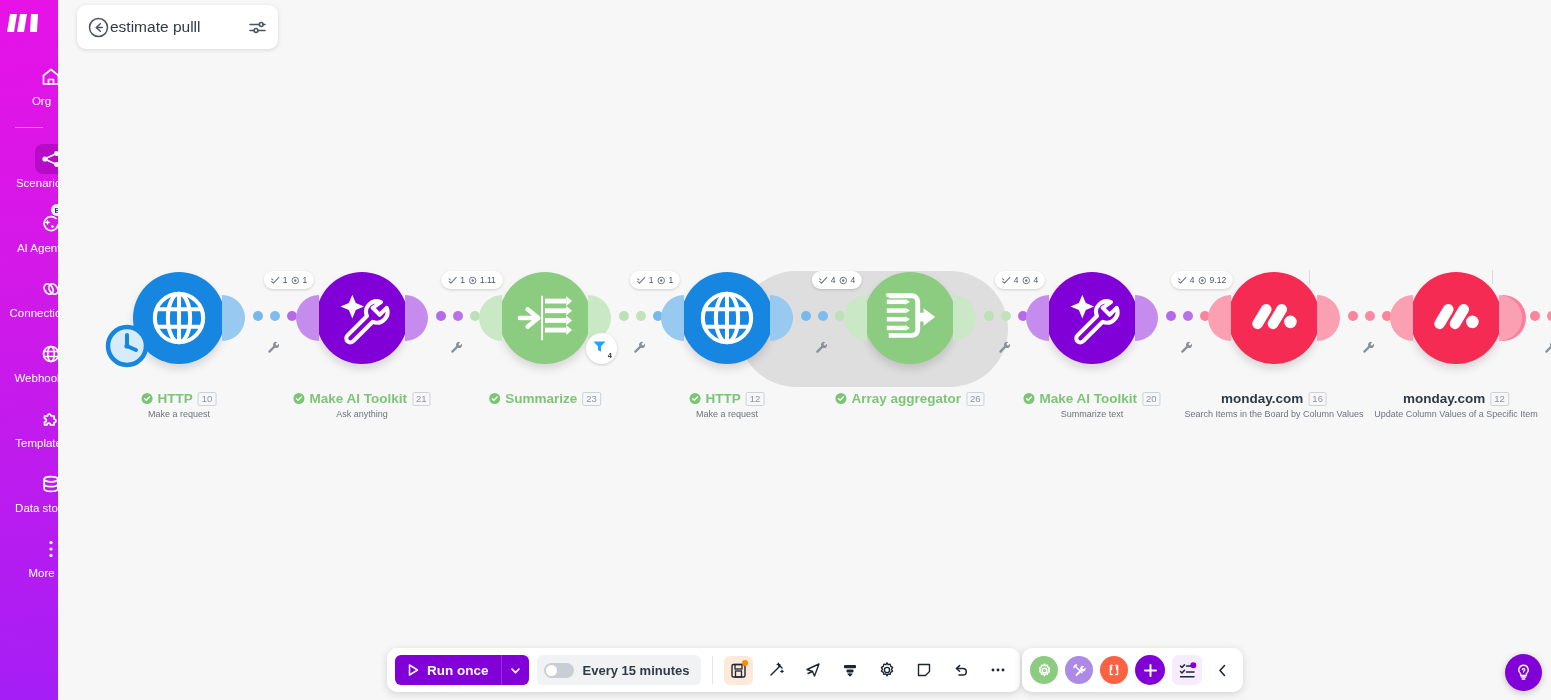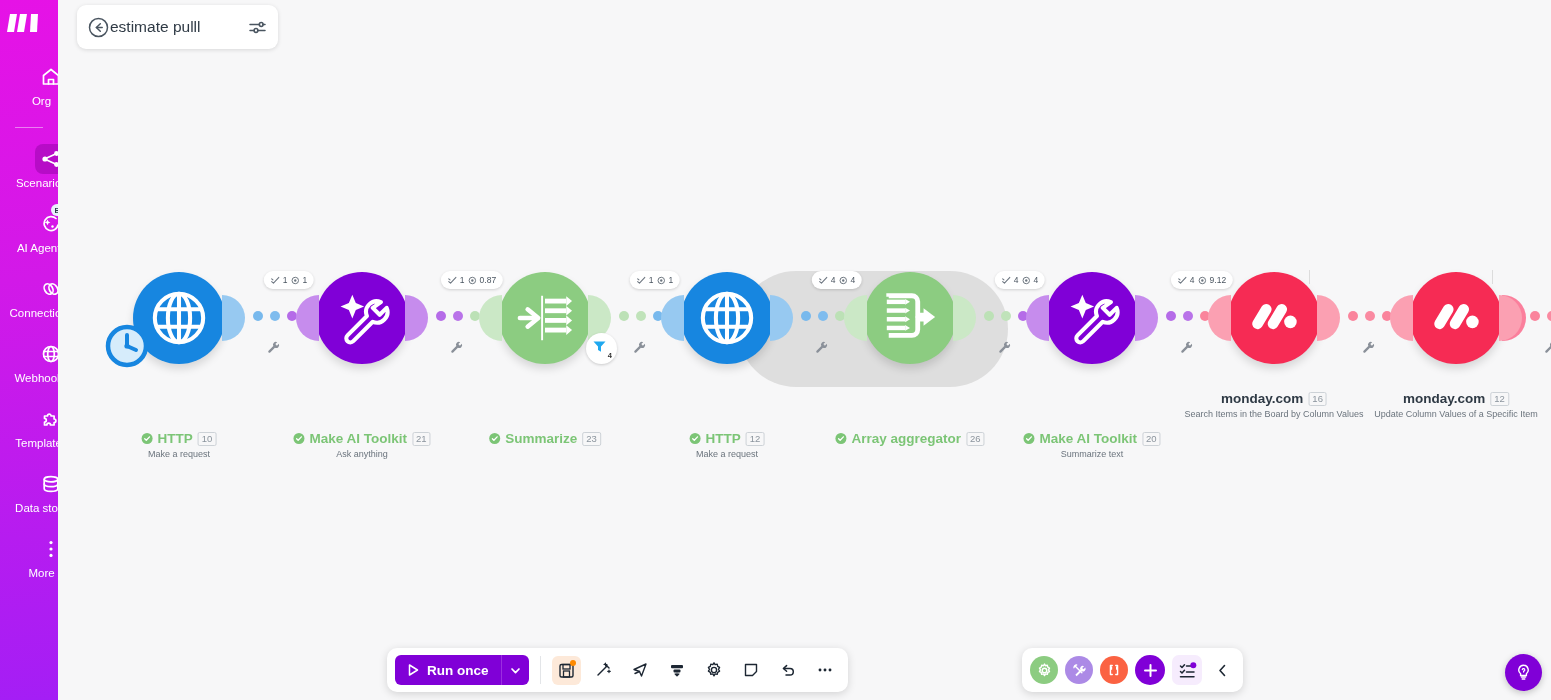--- a/index.html
+++ b/index.html
@@ -137,21 +137,21 @@
   .labels {
     position: absolute; top: 119px;
     transform: translateX(-50%);
     text-align: center; white-space: nowrap;
     z-index: 6;
   }
   .name-row {
     display: flex; align-items: center; justify-content: center; gap: 5px;
     font-size: 13.5px; font-weight: 700;
   }
-  .name-row.green { color: #7cc576; margin-top: 40px; }
+  .name-row.green { color: #7cc576; }
   .name-row.dark  { color: #2f3a45; align-items: center; }
   .check {
     width: 11px; height: 11px; border-radius: 50%;
     background: #7cc576; display: inline-flex;
     align-items: center; justify-content: center; flex: 0 0 auto;
   }
   .idchip {
     font-size: 9.5px; color: #8b949d; font-weight: 400;
     border: 1px solid #cdd2d7; border-radius: 2px;
     padding: 0 3px; line-height: 12px;
@@ -345,21 +345,21 @@
           <div class="op-badge" style="left:110px">
         <svg width="9" height="9" viewBox="0 0 10 10">
           <path d="M1 6.2 L3 8 L9 1.6" fill="none" stroke="#6d7680" stroke-width="1.2" stroke-linecap="round" stroke-linejoin="round"></path>
           <path d="M1 3.2 L2.4 4.4" stroke="#6d7680" stroke-width="1.2" stroke-linecap="round"></path>
         </svg>
         <span>1</span>
         <svg width="9" height="9" viewBox="0 0 10 10">
           <circle cx="5" cy="5" r="3.6" fill="none" stroke="#6d7680" stroke-width="1.1"></circle>
           <circle cx="5" cy="5" r="1.3" fill="#6d7680"></circle>
         </svg>
-        <span>0.87</span>
+        <span>1.11</span>
       </div>
           <div class="labels">
       <div class="name-row green">
         <span class="check">
             <svg width="7" height="7" viewBox="0 0 8 8">
                   <path d="M1.3 4.2 L3.1 6 L6.8 2.1" fill="none" stroke="#fff" stroke-width="1.5" stroke-linecap="round" stroke-linejoin="round"></path>
                 </svg>
           </span>
         <span>Make AI Toolkit</span>
         <span class="idchip">21</span>
@@ -759,20 +759,24 @@
         </svg>
         <span>Run once</span>
       </button>
       <div class="run-caret">
         <svg width="13" height="13" viewBox="0 0 13 13">
           <path d="M3 5 L6.5 8.6 L10 5" fill="none" stroke="#fff" stroke-width="1.7" stroke-linecap="round" stroke-linejoin="round"></path>
         </svg>
       </div>
     </div>
 
+    <div class="sched">
+      <div class="toggle"></div>
+      <span class="sched-label">Every 15 minutes</span>
+    </div>
 
     <div class="tb-sep"></div>
 
     <div class="tb-btn hl">
       <svg width="17" height="17" viewBox="0 0 17 17">
         <rect x="2" y="2.5" width="13" height="12.5" rx="1.5" fill="none" stroke="#1d2733" stroke-width="1.4"></rect>
         <rect x="5" y="2.5" width="7" height="4.5" fill="none" stroke="#1d2733" stroke-width="1.3"></rect>
         <rect x="5.5" y="9" width="6" height="6" fill="none" stroke="#1d2733" stroke-width="1.3"></rect>
       </svg>
       <span class="tb-dot"></span>

